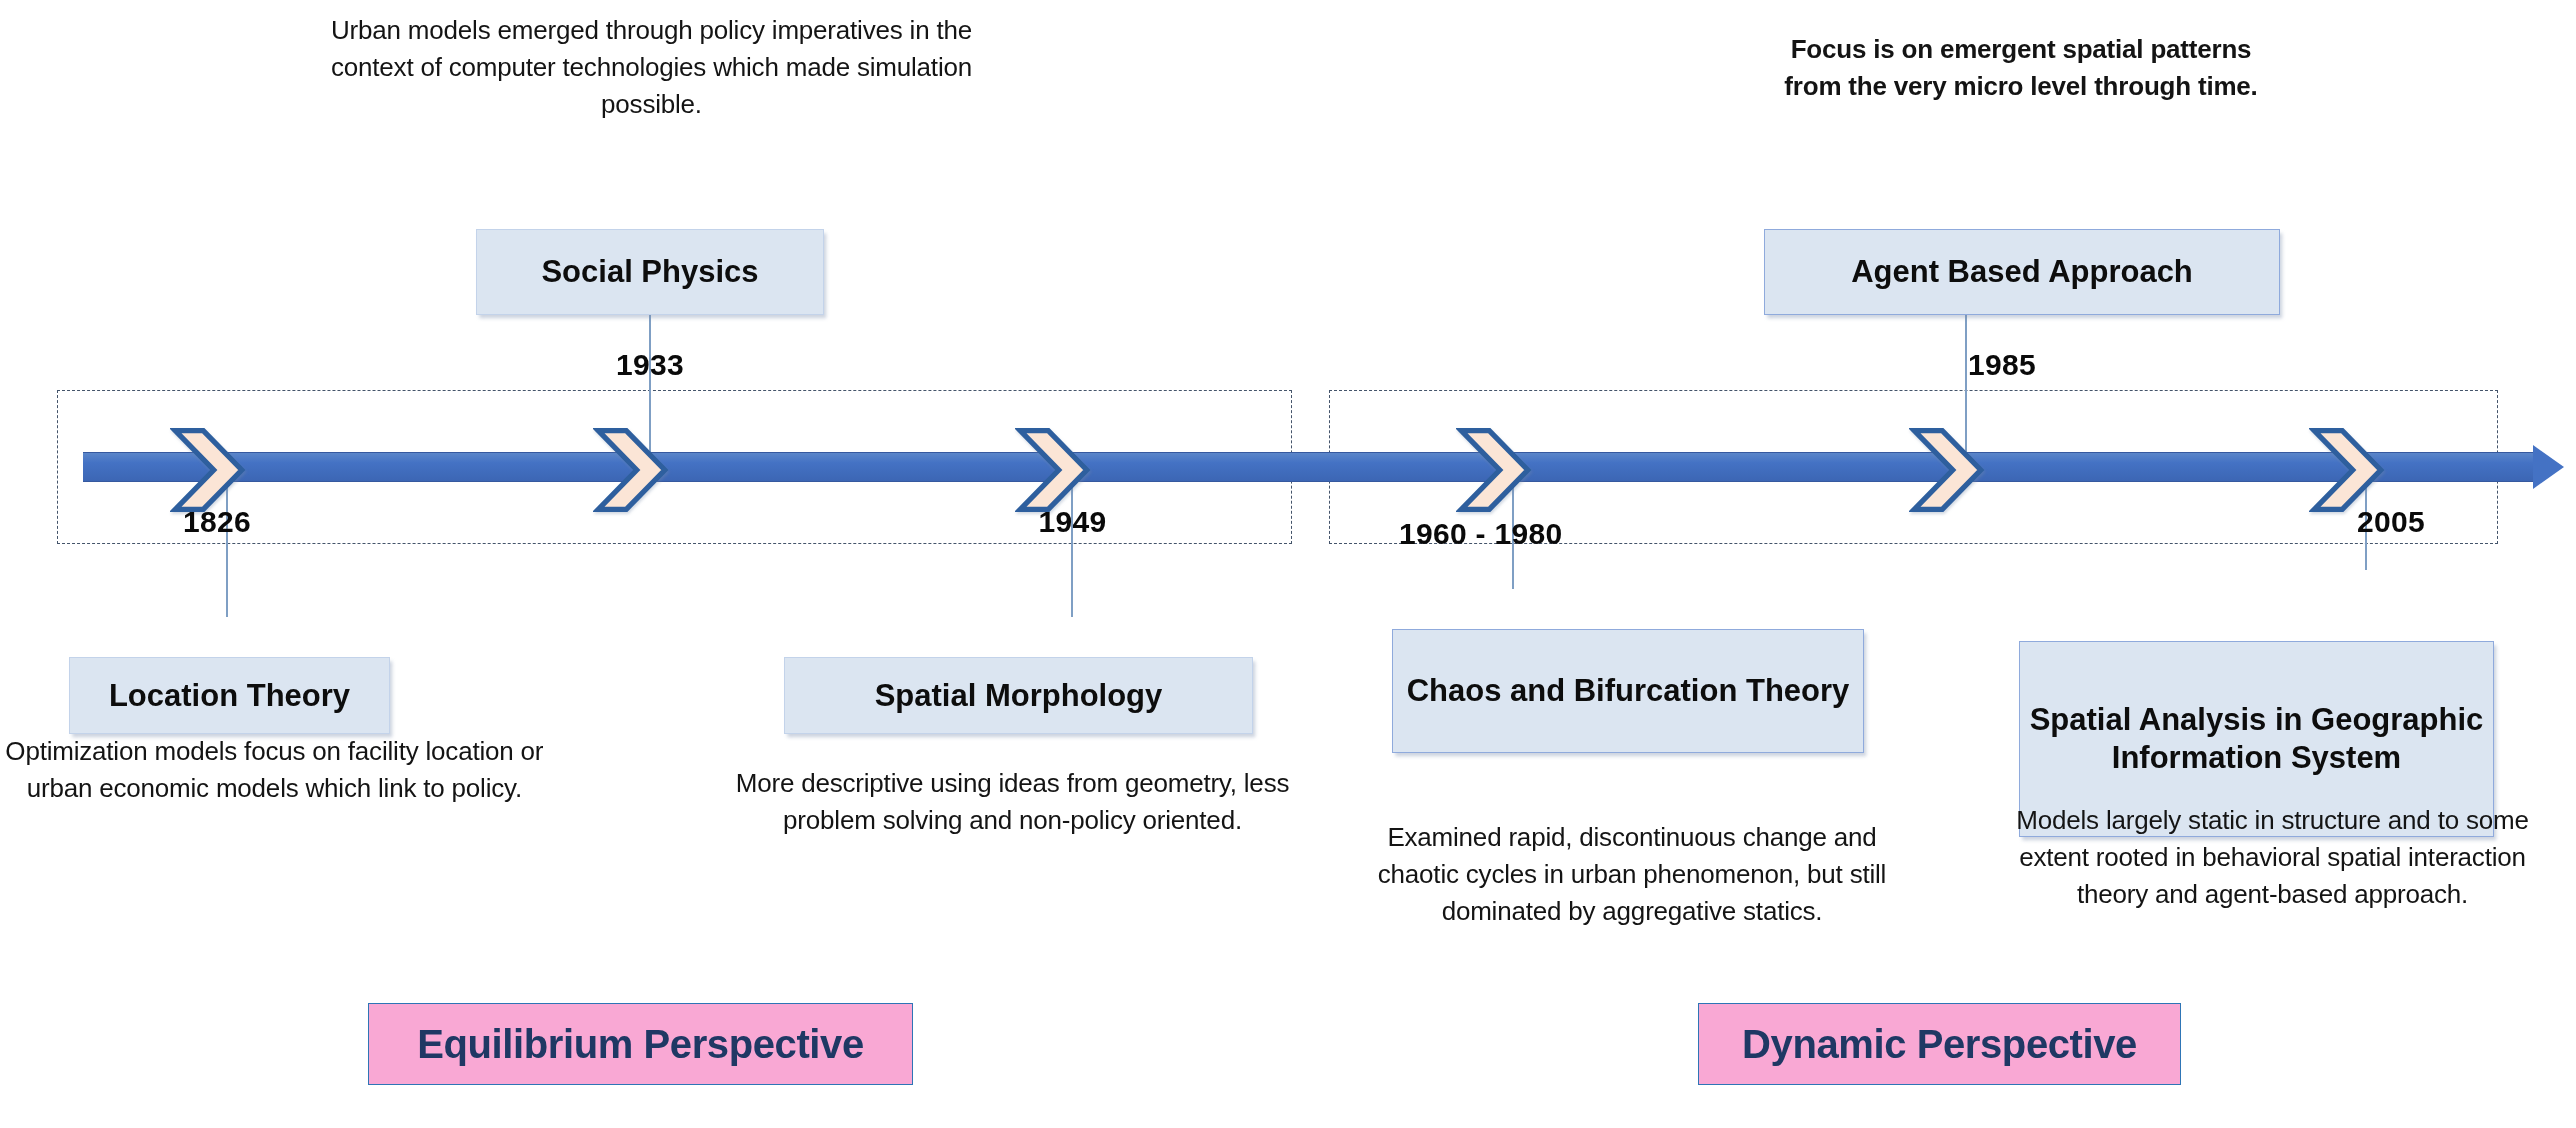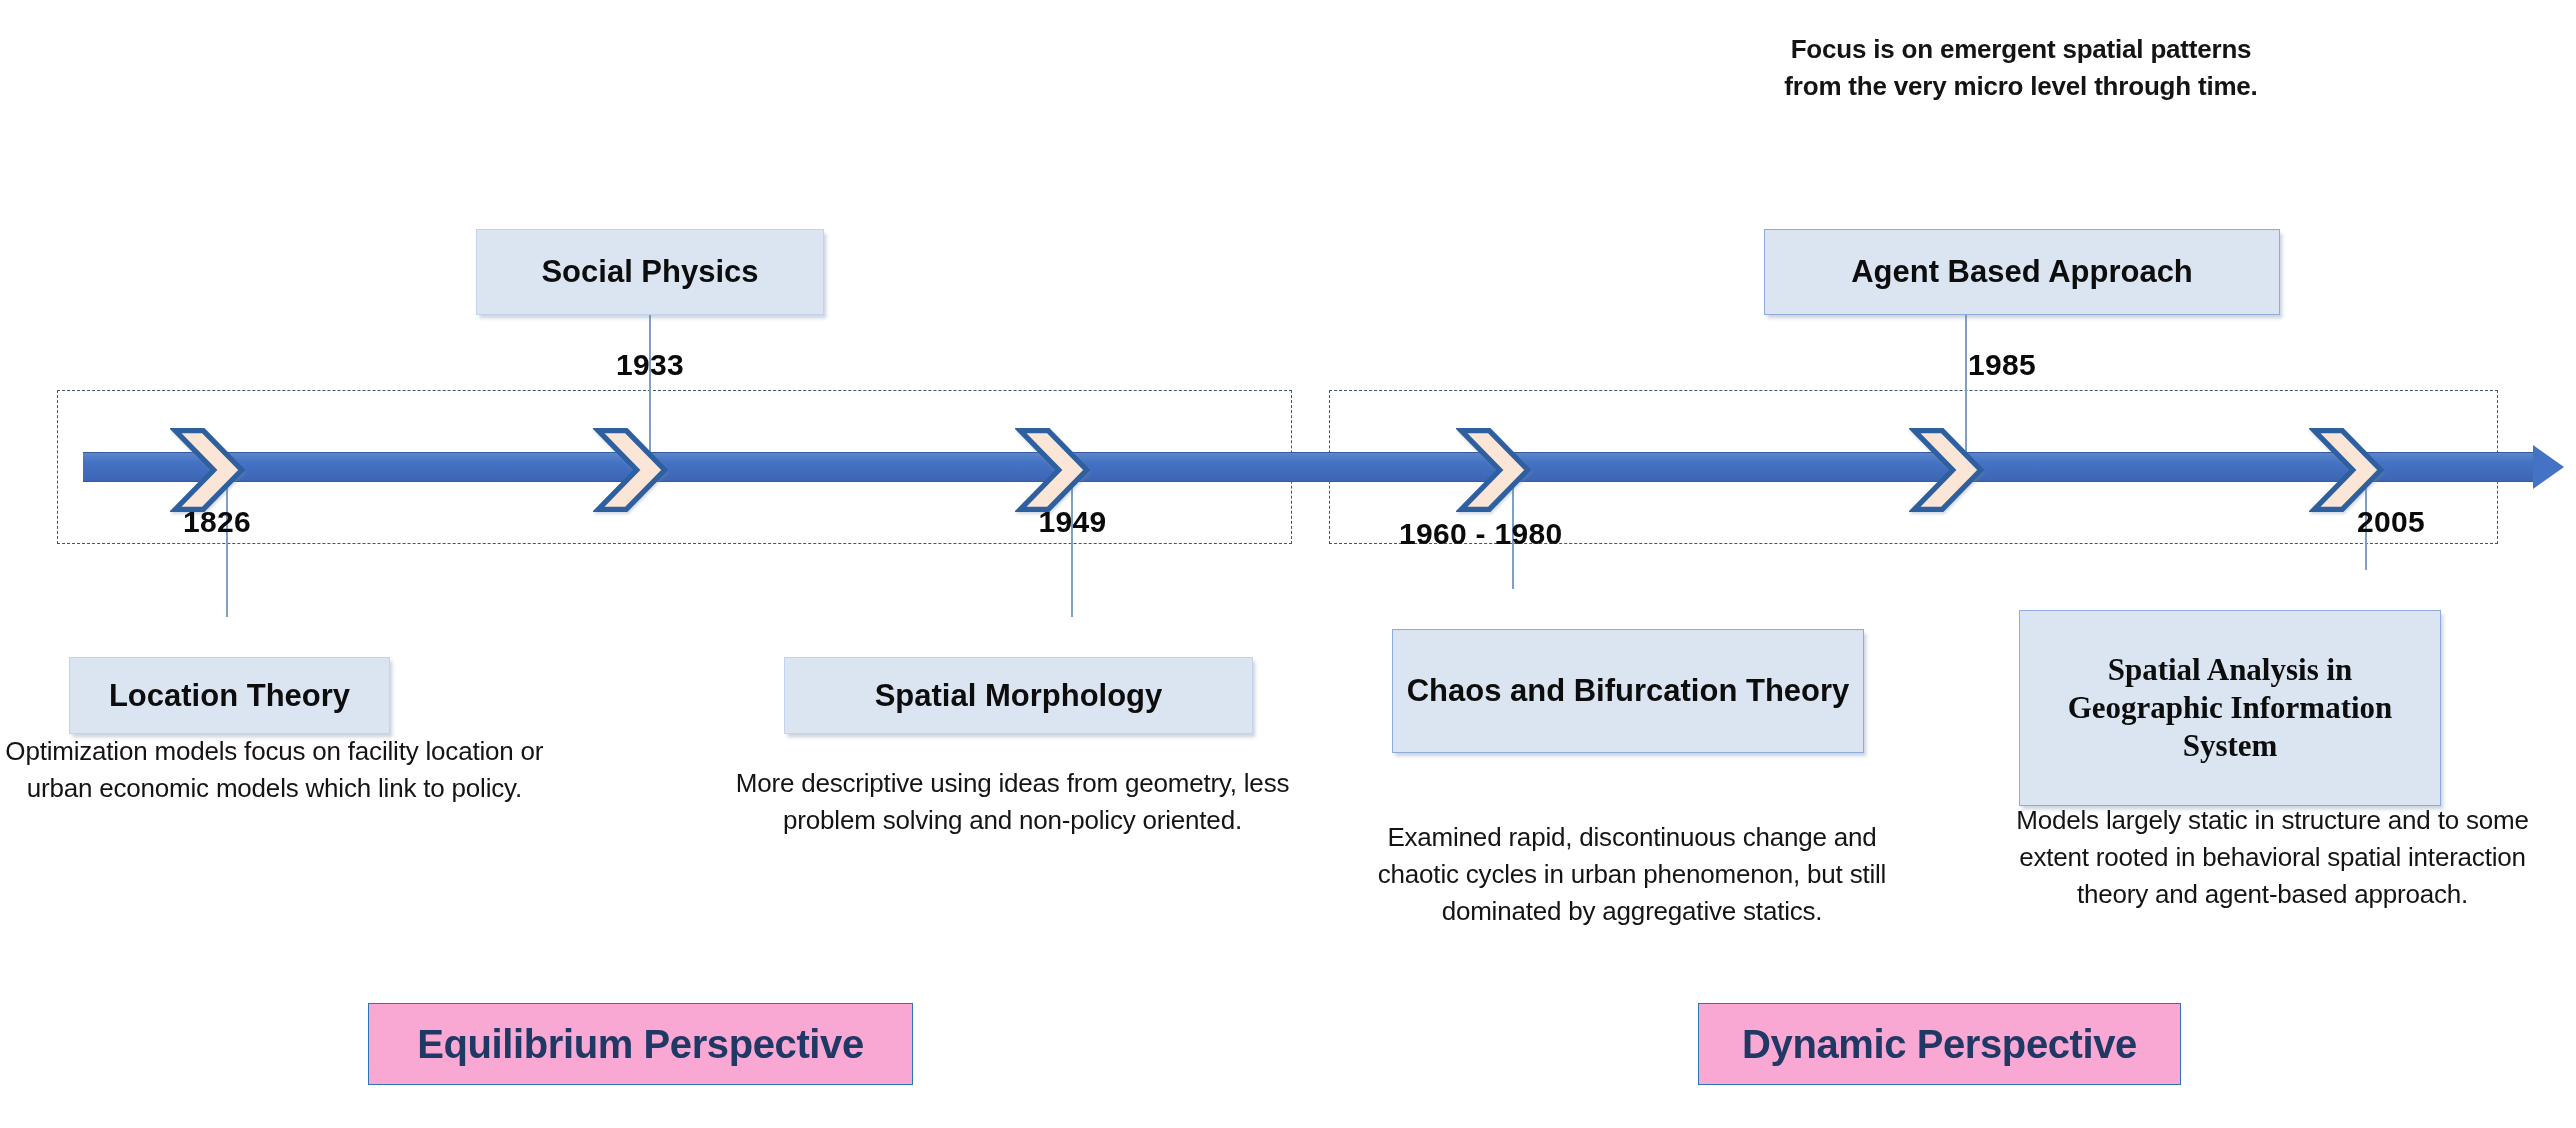--- a/index.html
+++ b/index.html
@@ -158,24 +158,25 @@
   </div>
 
   <div class="abs milestone" style="left:784px; top:617px; width:469px; height:77px;">
     <span>Spatial Morphology</span>
   </div>
 
   <div class="abs milestone strong-border" style="left:1392px; top:589px; width:472px; height:124px;">
     <span>Chaos and Bifurcation Theory</span>
   </div>
 
-  <div class="abs milestone strong-border" style="left:2019px; top:570px; width:422px; height:196px;font-family:Liberation Serif, serif;">
+  <div class="abs milestone strong-border" style="left:2019px; top:601px; width:475px; height:196px;">
     <span>Spatial Analysis in Geographic Information System</span>
   </div>
 
+  <div class="abs caption" style="left:316px; top:12.2px; width:671px;">Urban models emerged through policy imperatives in the context of computer technologies which made simulation possible.</div>
 
   <div class="abs caption" style="left:1776px; top:31px; width:490px;font-weight:bold;">Focus is on emergent spatial patterns from the very micro level through time.</div>
 
   <div class="abs caption" style="left:-5.2px; top:733px; width:559px;">Optimization models focus on facility location or urban economic models which link to policy.</div>
 
   <div class="abs caption" style="left:733px; top:765px; width:559px;">More descriptive using ideas from geometry, less problem solving and non-policy oriented.</div>
 
   <div class="abs caption" style="left:1348px; top:819px; width:568px;">Examined rapid, discontinuous change and chaotic cycles in urban phenomenon, but still dominated by aggregative statics.</div>
 
   <div class="abs caption" style="left:1993px; top:802px; width:559px;">Models largely static in structure and to some extent rooted in behavioral spatial interaction theory and agent-based approach.</div>

